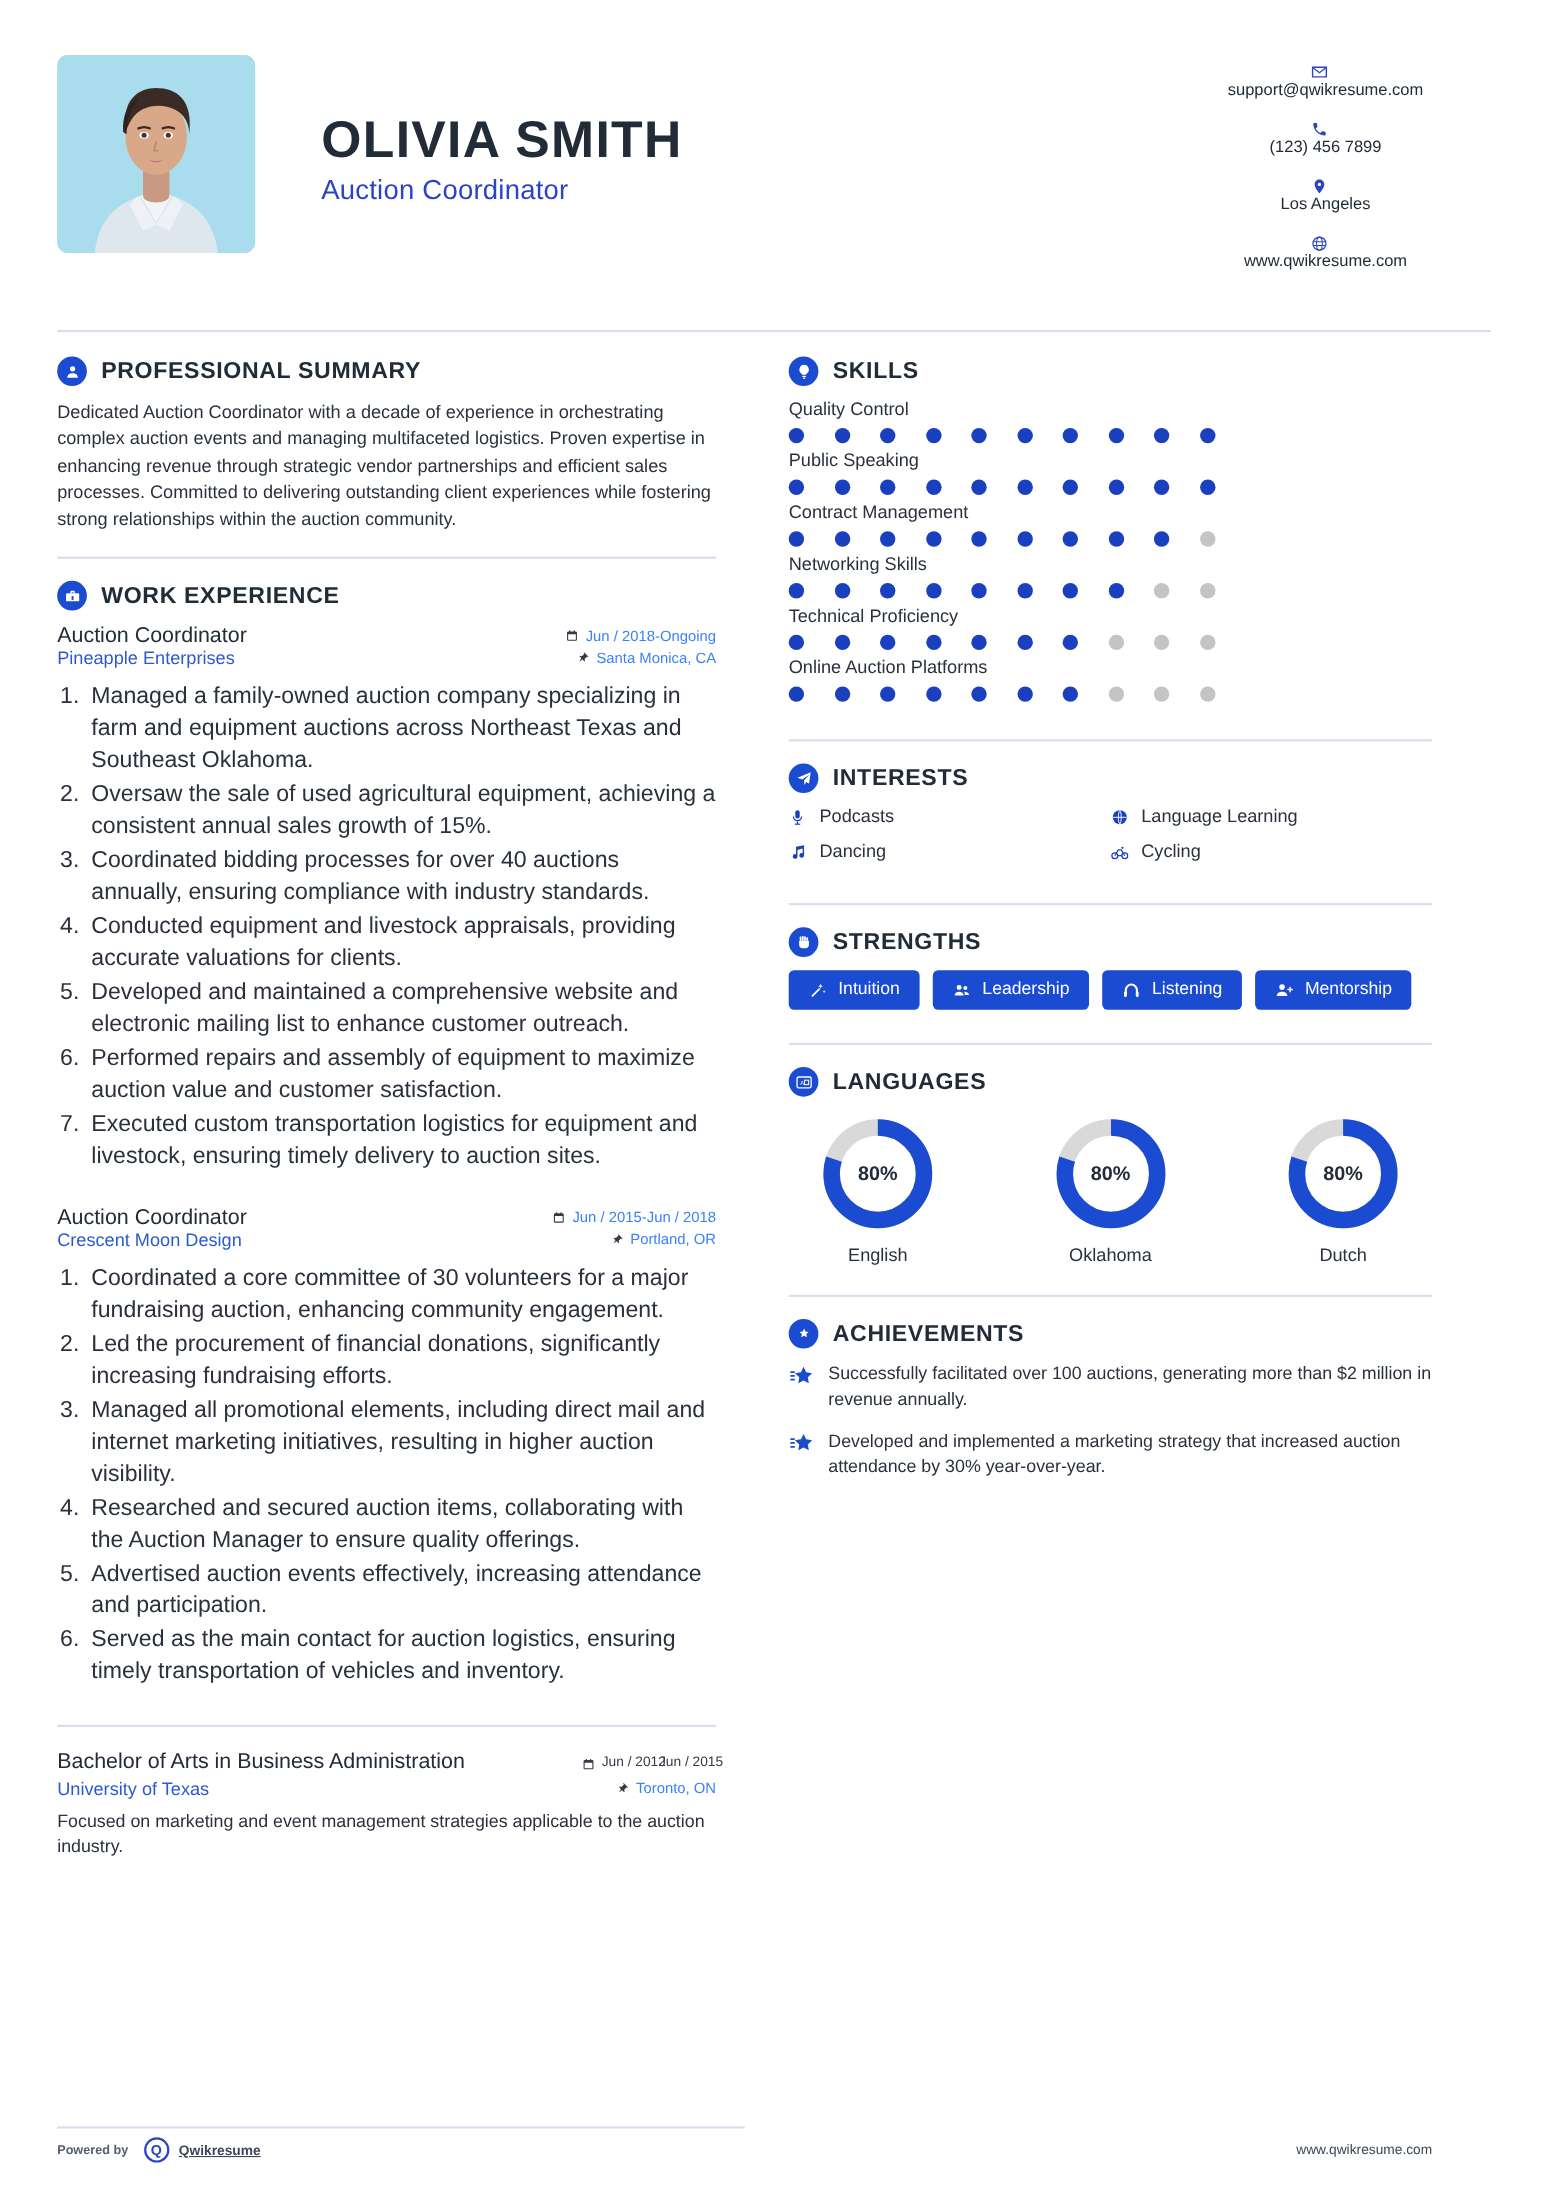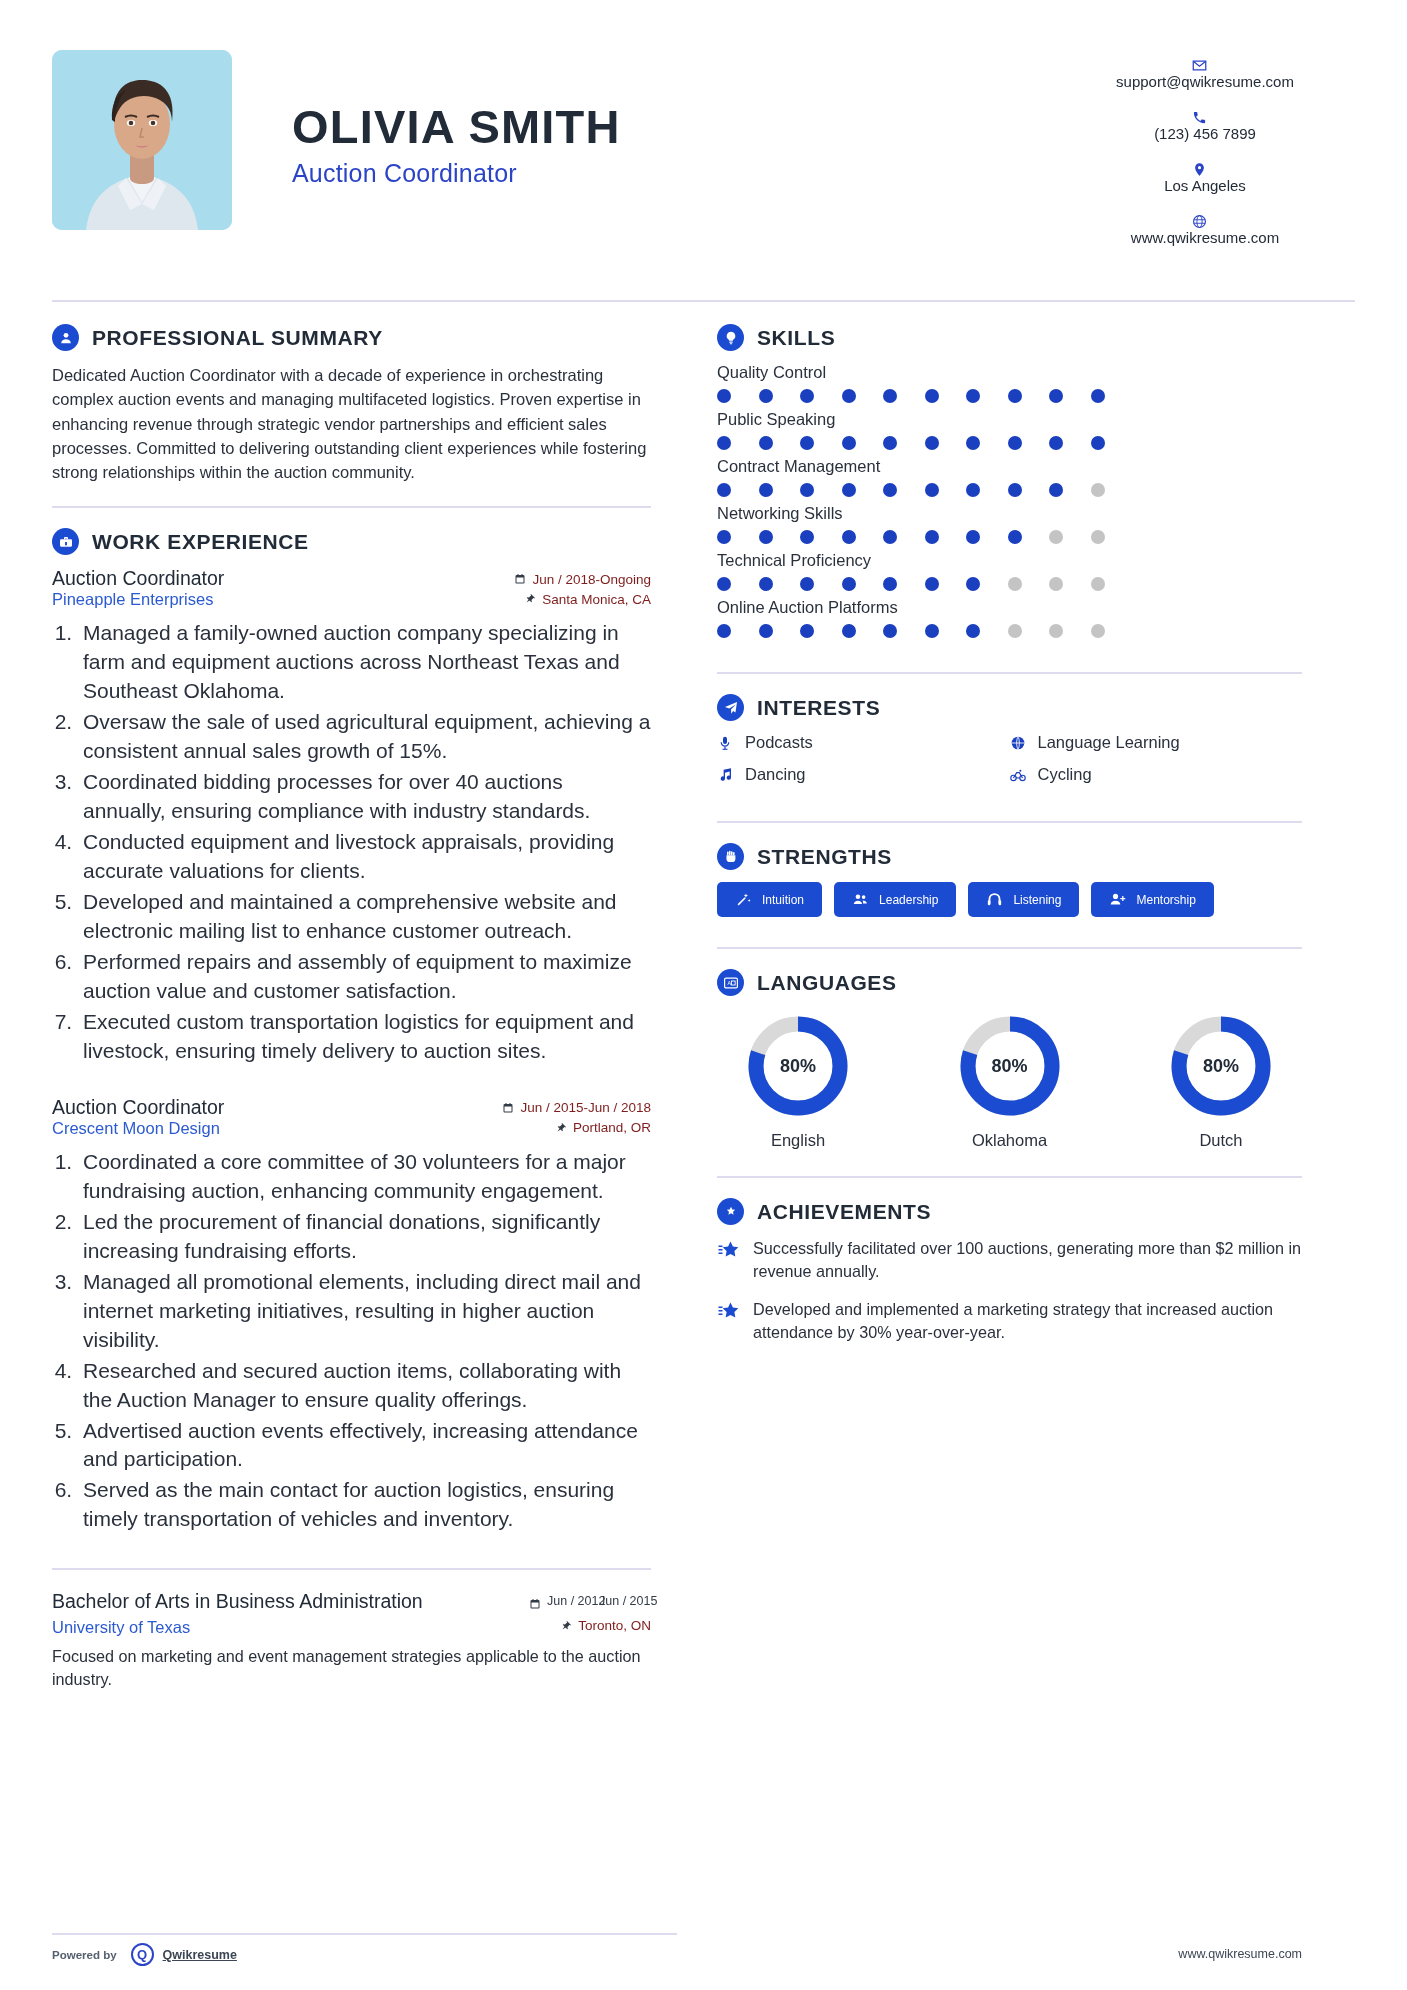--- a/index.html
+++ b/index.html
@@ -55,21 +55,21 @@
   .summary { font-size: 16.5px; line-height: 1.47; color: #2a313d; }
 
   .sec-divider { height: 2px; background: #dcdcee; margin: 22px 0 20px; }
   .sec-divider.r { margin: 24px 0 20px; }
 
   
   .job { margin-bottom: 4px; }
   .job-row { display: flex; align-items: baseline; }
   .job-pos { font-size: 19.5px; color: #222b38; font-weight: 400; }
   .job-company { font-size: 16.5px; color: #2b5ad0; }
-  .job-meta { margin-left: auto; font-size: 13.5px; color: #7f1d1d; display: flex; align-items: center; white-space: nowrap; }
+  .job-meta { margin-left: auto; font-size: 13.5px; color: #3b82f6; display: flex; align-items: center; white-space: nowrap; }
   .job-meta svg { width: 12px; height: 12px; fill: #333b47; margin-right: 6px; }
   ol.bullets { margin: 10px 0 0 26px; }
   ol.bullets li { font-size: 21px; line-height: 1.38; margin-bottom: 2px; color: #2a313d; padding-left: 5px; }
 
   .job-gap { height: 26px; }
 
   
   .edu-row { display: flex; align-items: flex-start; }
   .edu-deg { font-size: 19.5px; color: #222b38; max-width: 390px; line-height: 1.22; }
   .edu-school { font-size: 16.5px; color: #2b5ad0; }
@@ -89,21 +89,21 @@
   
   .interests { display: flex; flex-wrap: wrap; }
   .interest { width: 50%; display: flex; align-items: center; font-size: 16.5px; color: #2a313d; margin-bottom: 13px; }
   .interest .i-ico { width: 28px; flex: none; color: #1a3fbf; display: flex; align-items: center; }
   .interest .i-ico svg { width: 16px; height: 16px; fill: #1a3fbf; }
 
   
   .strengths { display: flex; flex-wrap: wrap; gap: 12px 12px; }
   .strength {
     background: #1a4bd0; color: #fff; border-radius: 5px;
-    padding: 9px 18px; font-size: 12px; display: flex; align-items: center;
+    padding: 9px 18px; font-size: 16px; display: flex; align-items: center;
   }
   .strength svg { width: 17px; height: 17px; fill: #ffffff; margin-right: 10px; }
 
   
   .langs { display: flex; justify-content: space-between; padding: 6px 6px 0 6px; }
   .lang { text-align: center; width: 150px; }
   .donut { position: relative; width: 104px; height: 104px; margin: 0 auto; }
   .donut svg { transform: rotate(-90deg); }
   .donut .pct {
     position: absolute; inset: 0; display: flex; align-items: center; justify-content: center;

